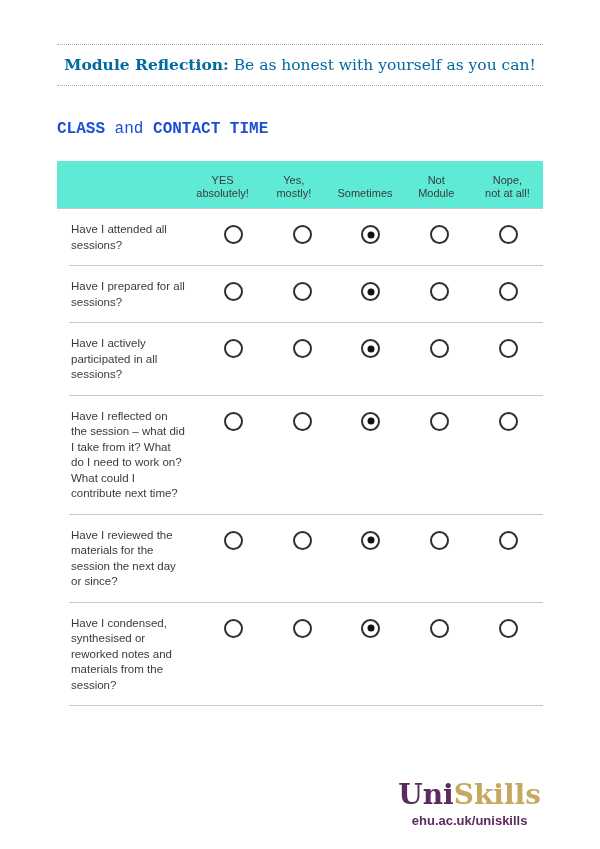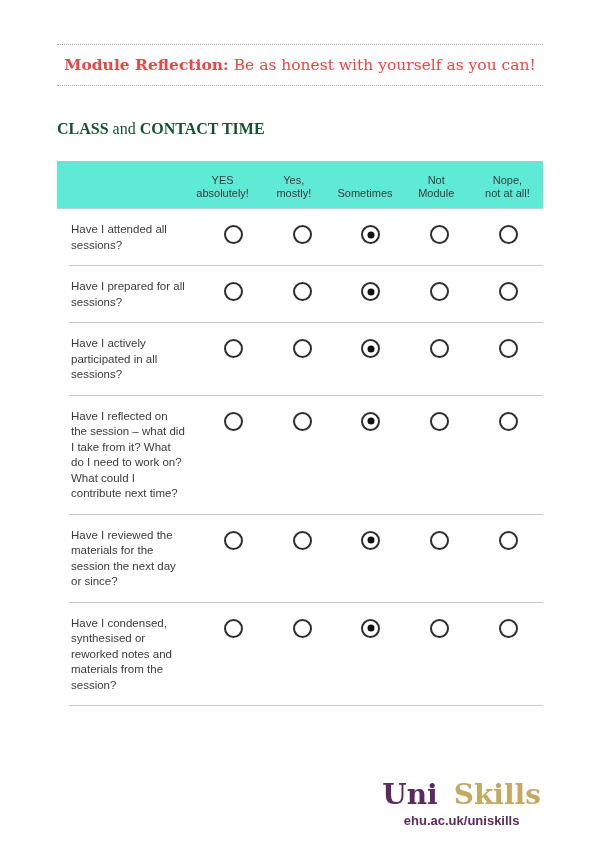--- a/index.html
+++ b/index.html
@@ -18,34 +18,34 @@
     left: 57px;
     top: 44px;
     width: 486px;
     border-top: 1px dotted #b2a0b4;
     border-bottom: 1px dotted #b2a0b4;
     padding: 10px 0 11px 0;
     text-align: center;
     white-space: nowrap;
     font-family: "DejaVu Serif", serif;
     font-size: 15.5px;
-    color: #ef4444;
+    color: #0369a1;
   }
   .title-banner .tb-bold { font-weight: bold; }
 
   
   .section-heading {
     position: absolute;
     left: 57px;
     top: 120px;
     margin: 0;
-    font-family: Liberation Serif, serif;
+    font-family: Liberation Mono, monospace;
     font-size: 16px;
     font-weight: normal;
-    color: #14532d;
+    color: #1d4ed8;
     white-space: nowrap;
   }
   .section-heading .sh-bold { font-weight: bold; }
 
   
   .qtable {
     position: absolute;
     left: 57px;
     top: 161px;
     width: 486px;
@@ -122,21 +122,21 @@
     text-align: center;
   }
   .logo {
     font-family: "DejaVu Serif", serif;
     font-weight: bold;
     font-size: 28px;
     line-height: 1;
     white-space: nowrap;
   }
   .logo .logo-uni { color: #5b2a5e; }
-  .logo .logo-skills { color: #c6a961; margin-left: 16px; }
+  .logo .logo-skills { color: #c6a961; }
   .footer-url {
     margin-top: 4px;
     font-size: 13px;
     font-weight: bold;
     color: #5b2a5e;
     white-space: nowrap;
   }
 </style>
 </head>
 <body>

